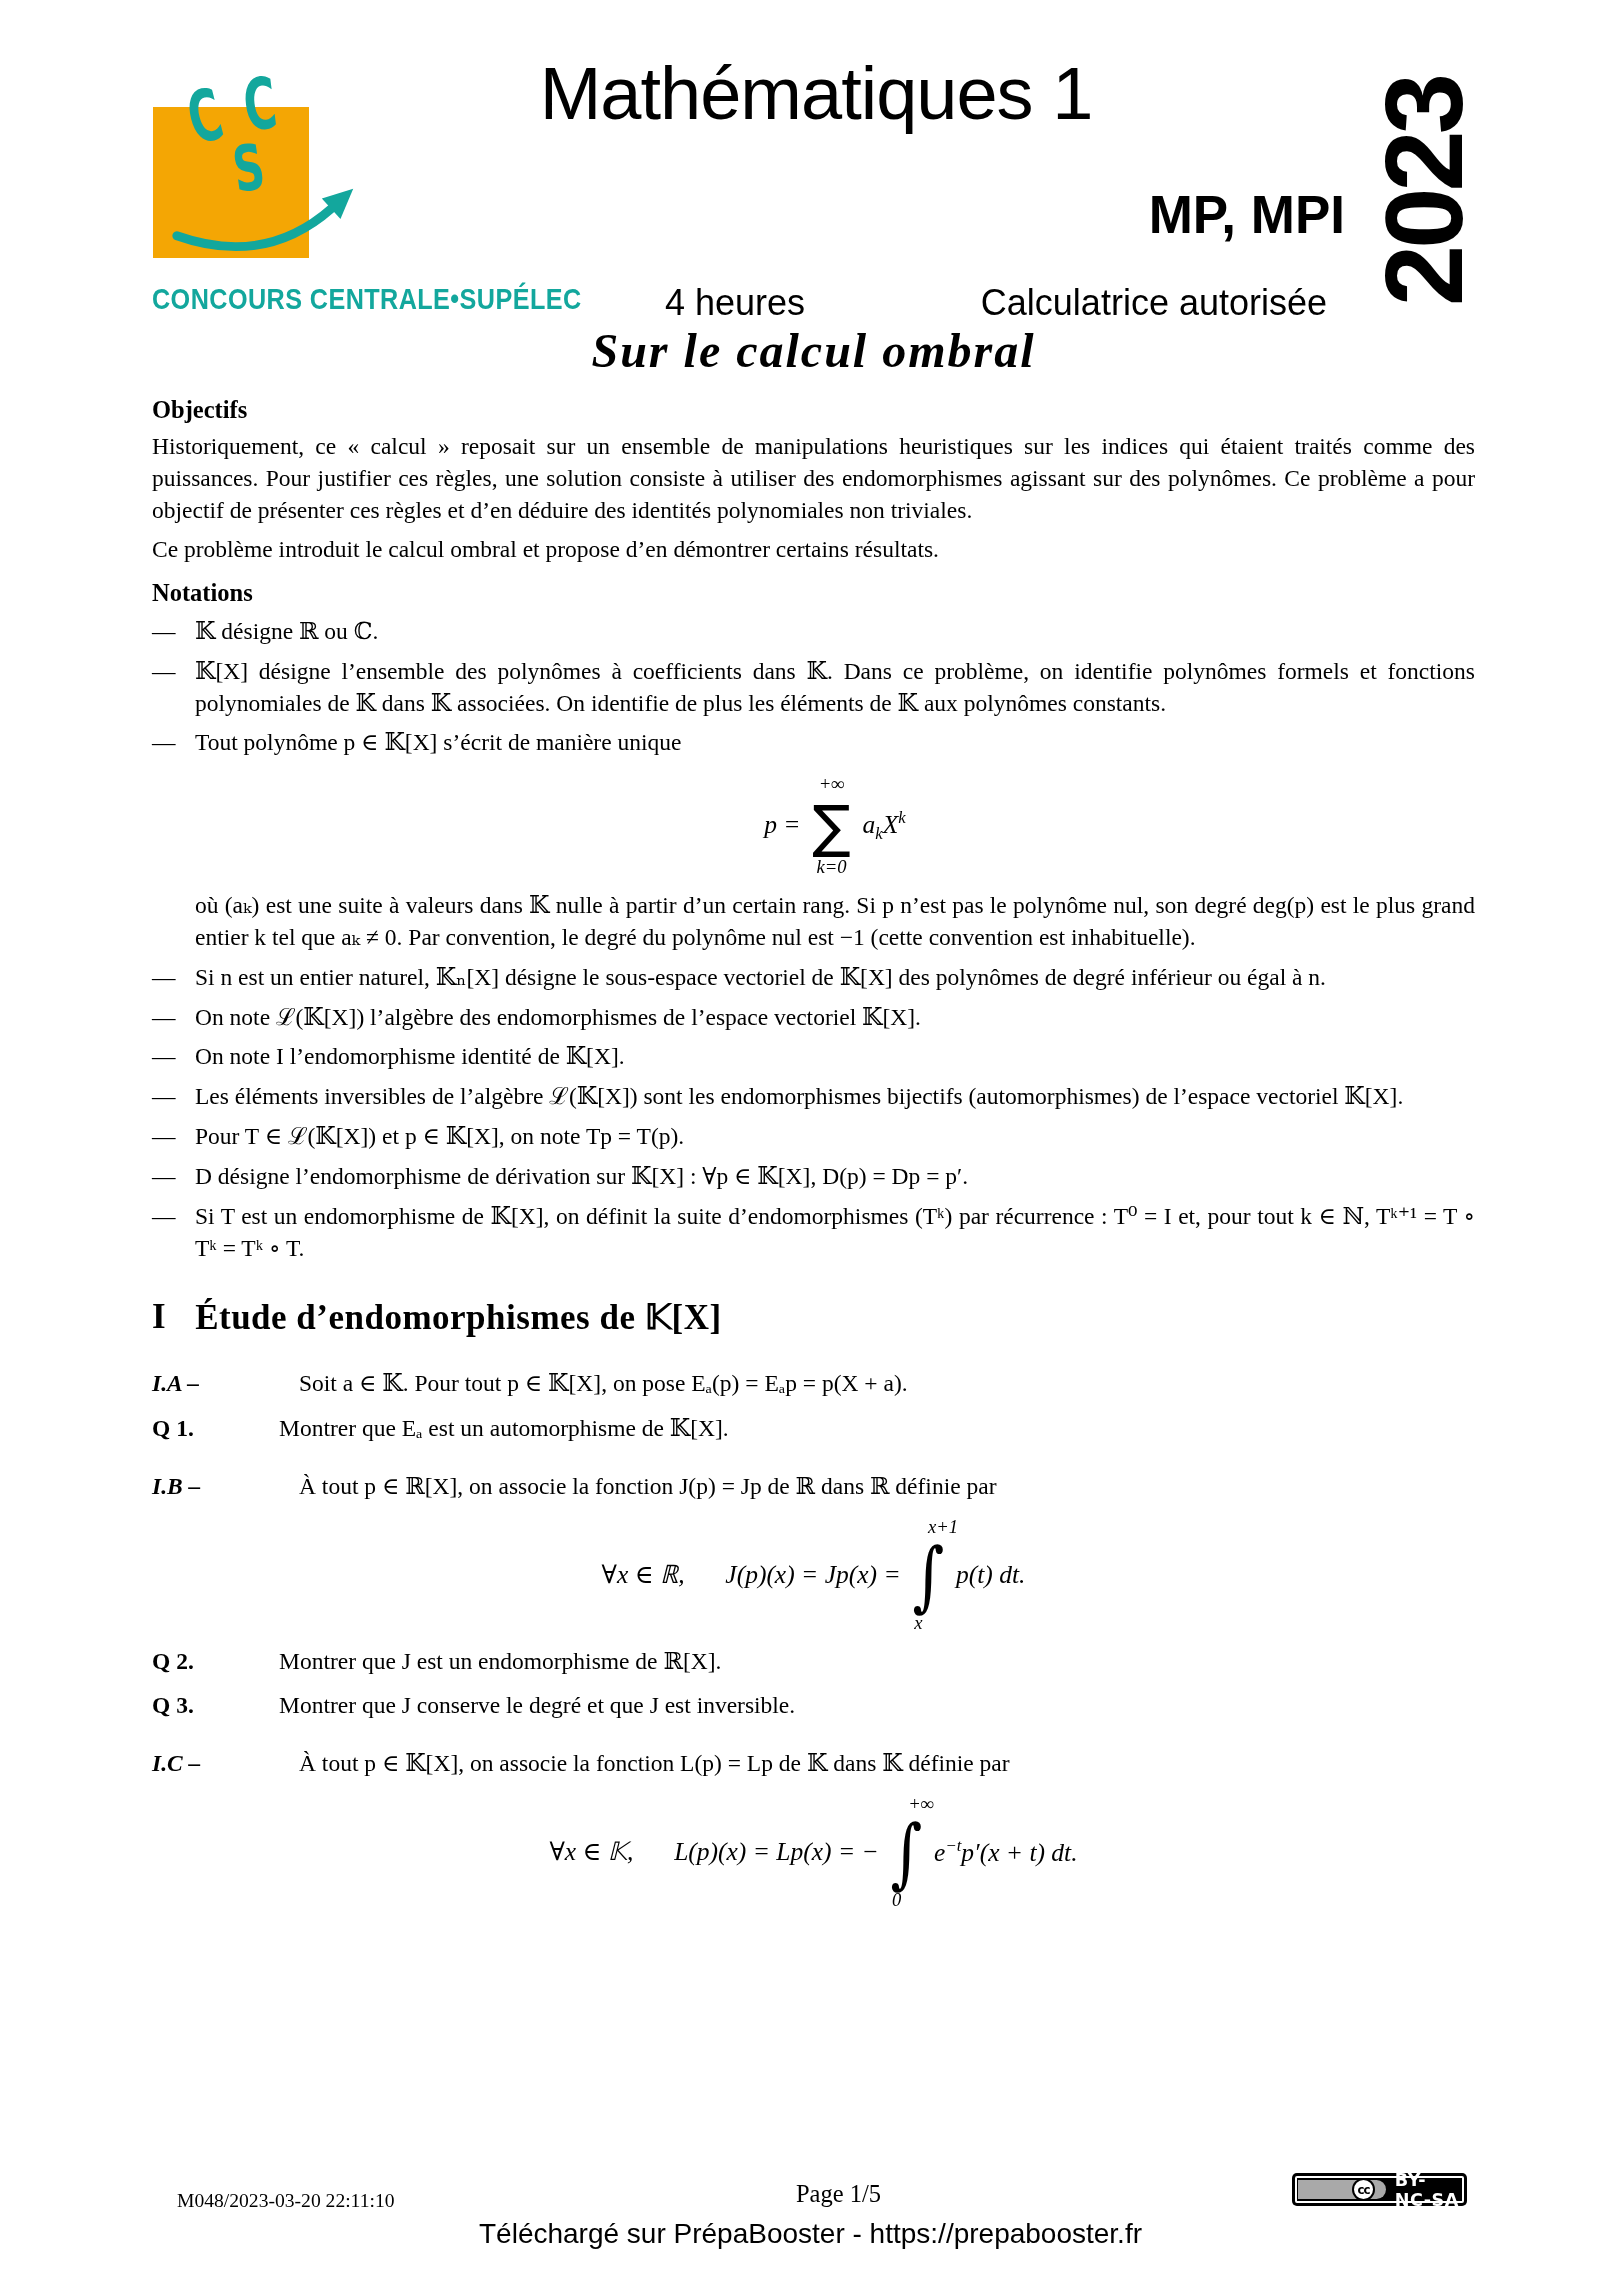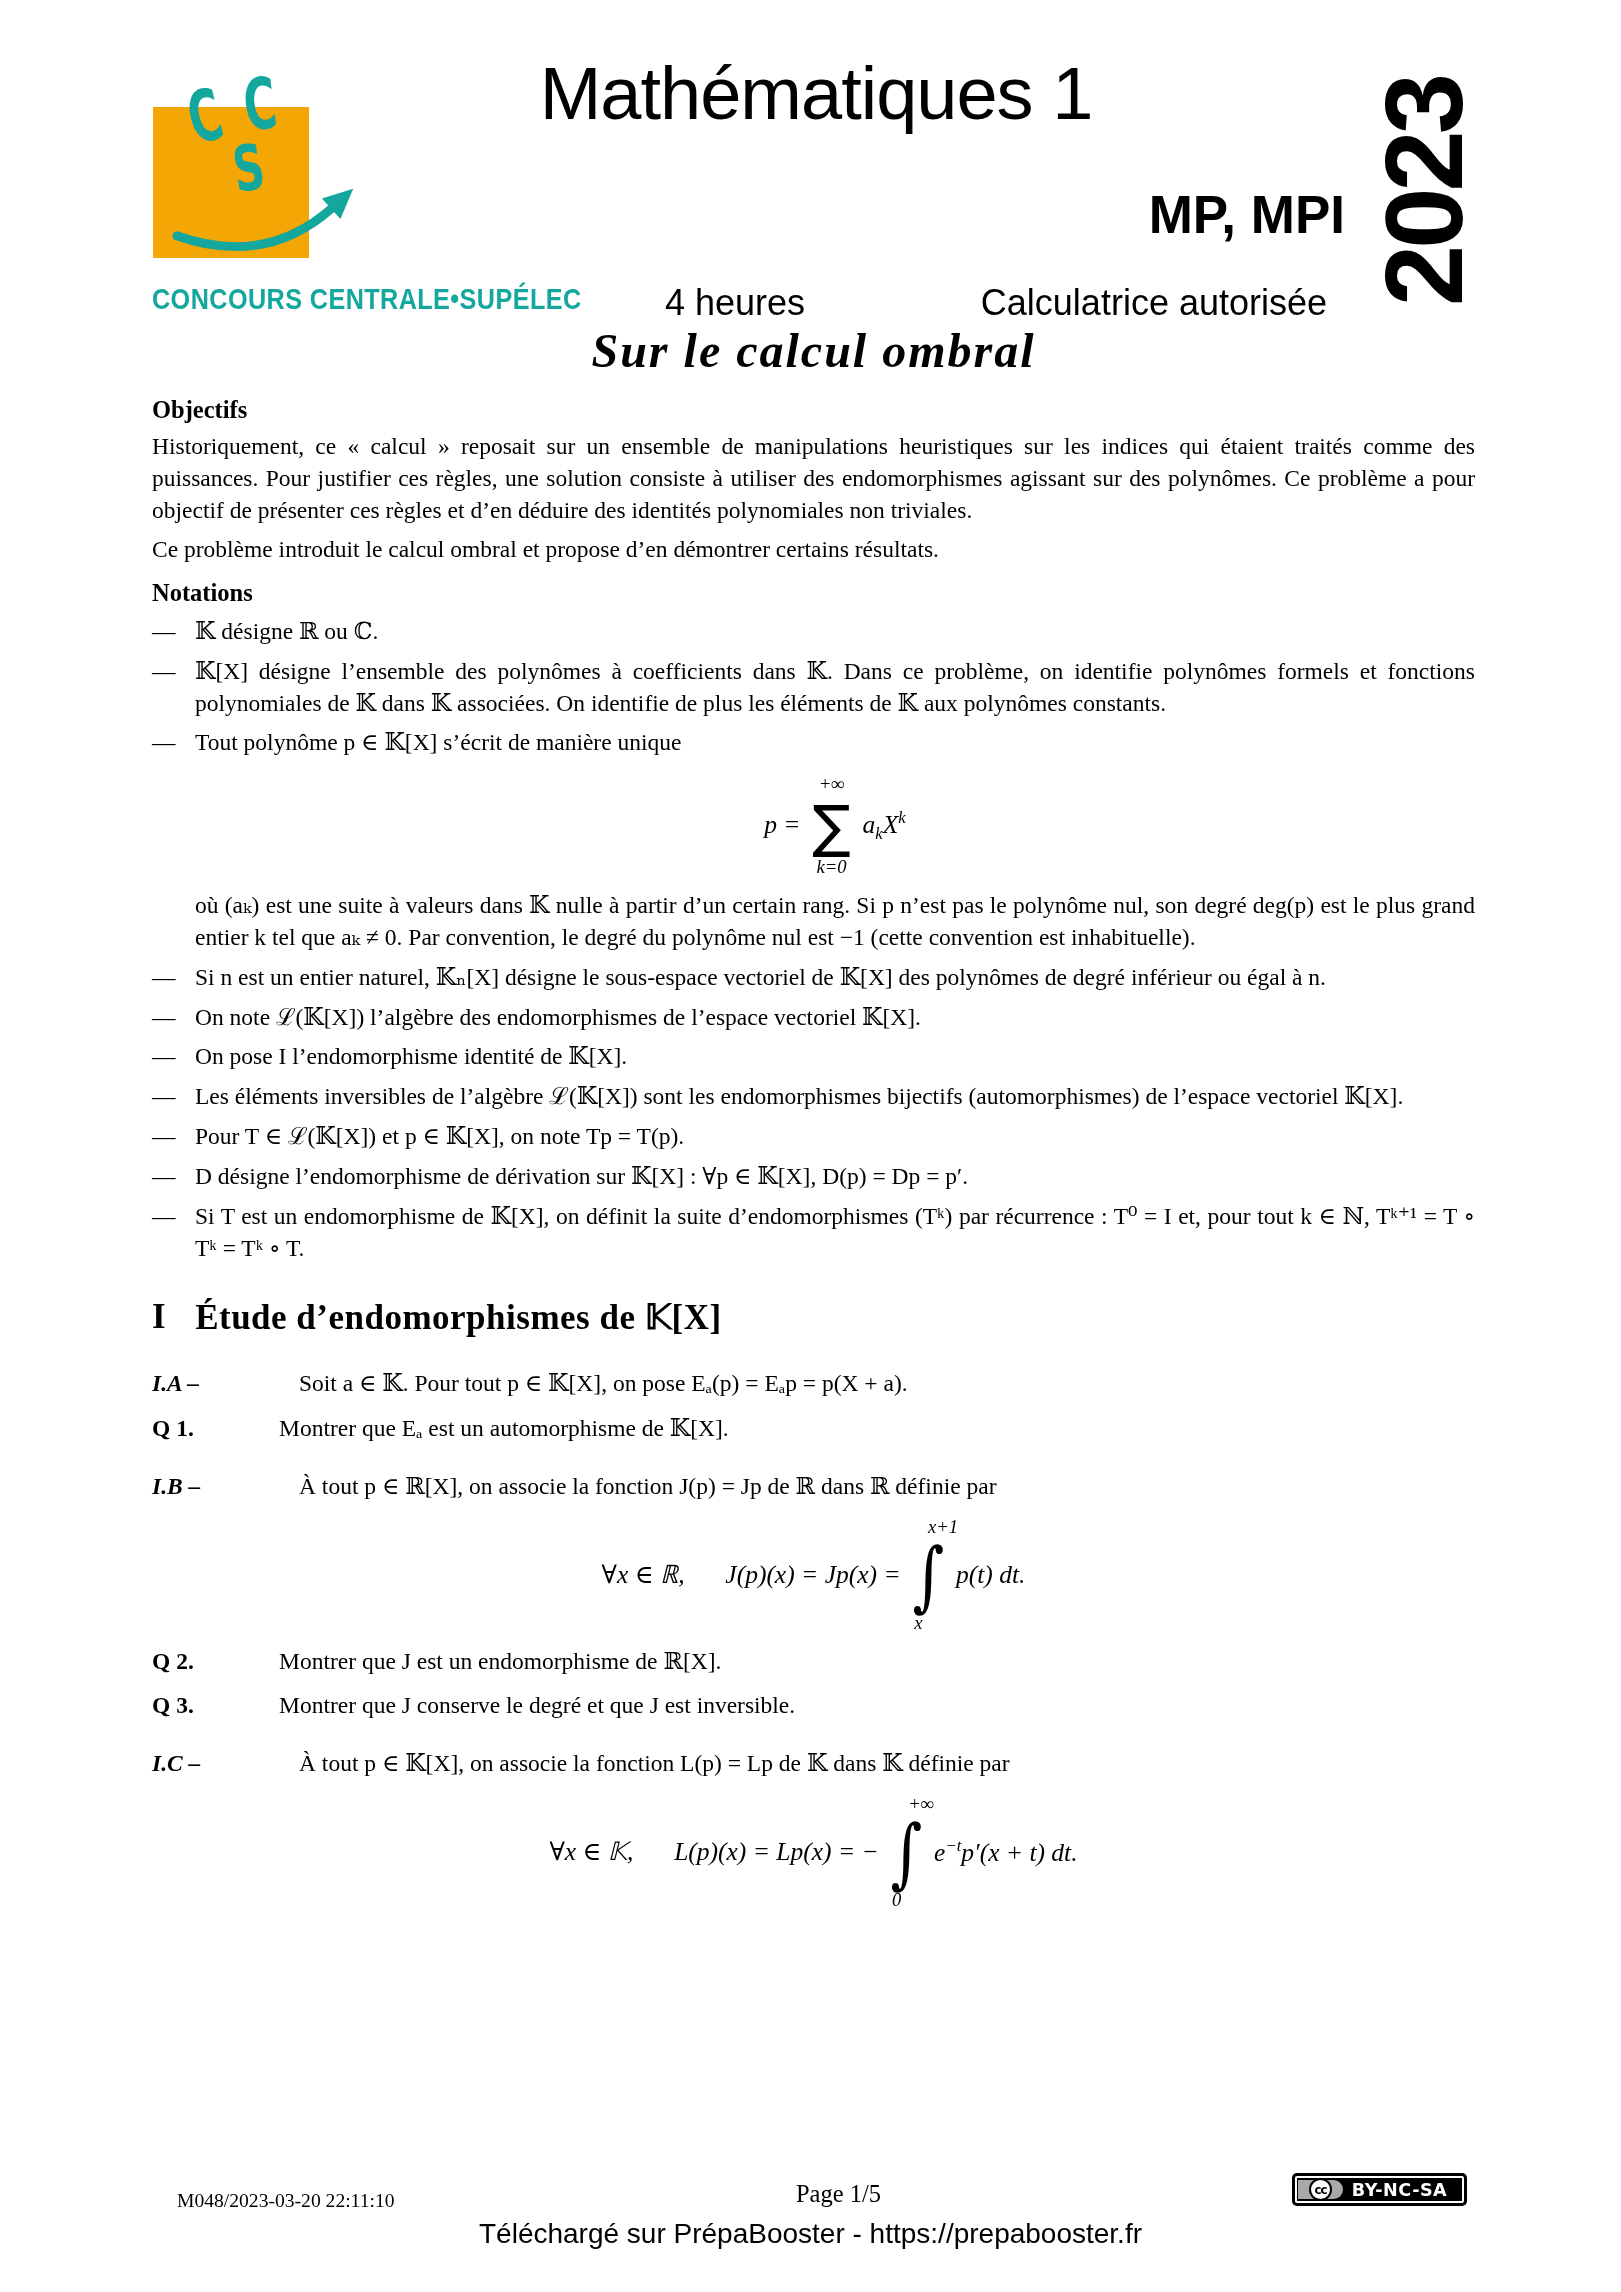--- a/index.html
+++ b/index.html
@@ -69,21 +69,21 @@
   .mt30 { margin-top:29px; } .mt14 { margin-top:13.7px; } .mt8 { margin-top:12px; } .mt26 { margin-top:25.5px; }
 
   
   .f-id { position:absolute; left:154px; top:2190px; font-size:19.6px;margin-left:23px; }
   .f-page { position:absolute; left:0; width:100%; text-align:center; top:2180px; font-size:24.5px;padding-left:28px; }
   .badge { position:absolute; left:1292px; top:2173px; width:175px; height:33px; background:#000;
     border-radius:4.9px; padding:2.9px; box-sizing:border-box; cursor:pointer; }
   .badge-inner { width:100%; height:100%; border:2px solid #fff; border-radius:2px; display:flex;
     align-items:center; box-sizing:border-box; background:#000; }
   .badge-gray { width:45px; height:19.6px; background:#A9A9A9; border-radius:0 9.8px 9.8px 0;
-    display:flex; align-items:center; justify-content:center; margin-left:1px; flex:0 0 45px; }
+    display:flex; align-items:center; justify-content:center; margin-left:1px; flex:0 0 45px;padding-left:43px; }
   .cc-circle { width:19.6px; height:19.6px; border-radius:50%; background:#fff; border:2px solid #000;
     color:#000; font-weight:700; font-size:11.8px; display:flex; align-items:center; justify-content:center;
     font-family:"DejaVu Sans",sans-serif; letter-spacing:-1px; }
   .badge-label { color:#fff; font-family:"DejaVu Sans",sans-serif; font-weight:700; font-size:17.6px;
     margin-left:8.8px; letter-spacing:0.5px; }
   .f-dl { position:absolute; left:0; width:100%; text-align:center; top:2218px; font-size:28px;
     font-family:"Liberation Sans",sans-serif; cursor:pointer; }
 </style>
 </head>
 <body>
@@ -154,21 +154,21 @@
       <div class="ntxt njustify">Si n est un entier naturel, 𝕂ₙ[X] désigne le sous-espace vectoriel de 𝕂[X] des polynômes de degré inférieur ou égal à n.</div>
     </div>
 
     <div class="nitem">
       <span class="dash">—</span>
       <div class="ntxt njustify">On note ℒ(𝕂[X]) l’algèbre des endomorphismes de l’espace vectoriel 𝕂[X].</div>
     </div>
 
     <div class="nitem">
       <span class="dash">—</span>
-      <div class="ntxt njustify">On pose I l’endomorphisme identité de 𝕂[X].</div>
+      <div class="ntxt njustify">On note I l’endomorphisme identité de 𝕂[X].</div>
     </div>
 
     <div class="nitem">
       <span class="dash">—</span>
       <div class="ntxt njustify">Les éléments inversibles de l’algèbre ℒ(𝕂[X]) sont les endomorphismes bijectifs (automorphismes) de l’espace vectoriel 𝕂[X].</div>
     </div>
 
     <div class="nitem">
       <span class="dash">—</span>
       <div class="ntxt njustify">Pour T ∈ ℒ(𝕂[X]) et p ∈ 𝕂[X], on note Tp = T(p).</div>

